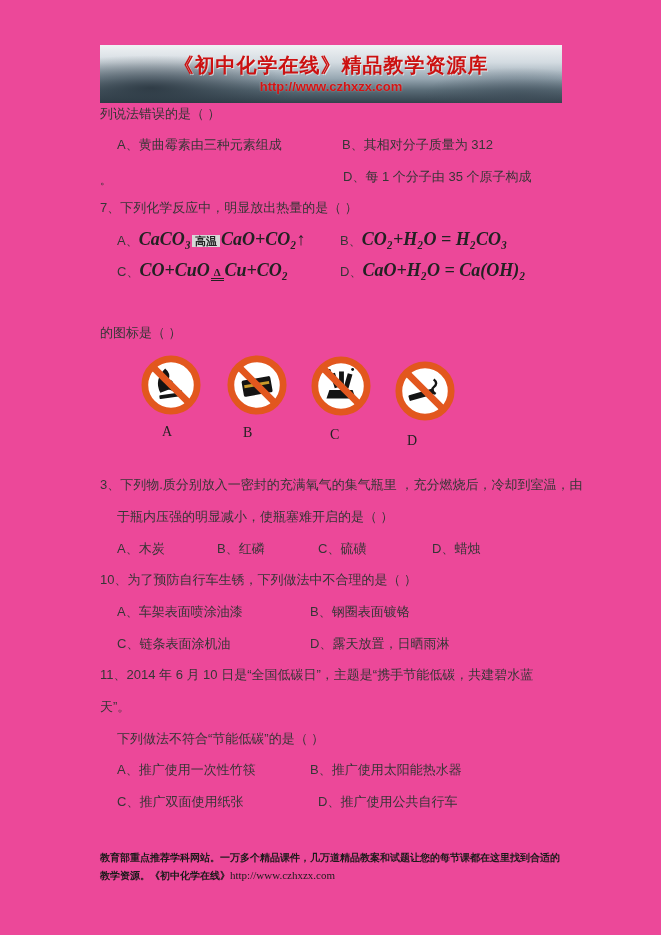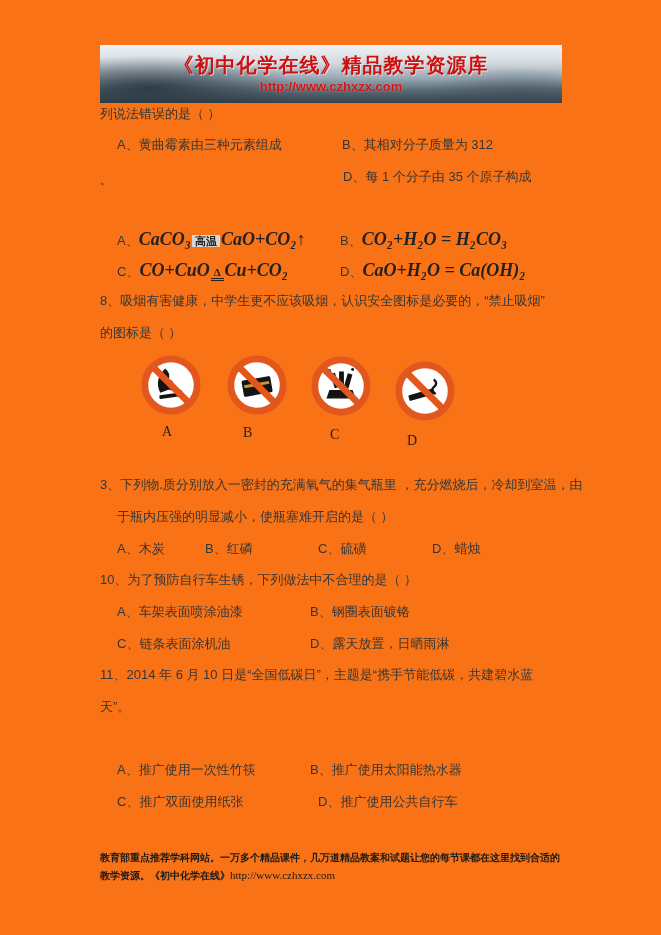--- a/index.html
+++ b/index.html
@@ -1,18 +1,18 @@
 <!DOCTYPE html>
 <html><head>
 <meta charset="utf-8">
 <style>
   * { margin:0; padding:0; box-sizing:border-box; }
   html,body { background:#ffffff; }
   .page {
-    position:relative; width:661px; height:935px; background:#f97316;
+    position:relative; width:661px; height:935px; background:#ec4899;
     font-family:"Liberation Sans","DejaVu Sans",sans-serif; color:#363636; overflow:hidden;
   }
   .t { position:absolute; font-size:13px; color:#363636; white-space:nowrap; line-height:16px; }
 
   
   .banner {
     position:absolute; left:100px; top:45px; width:462px; height:58px; overflow:hidden;
     background:linear-gradient(180deg,#f0f2f4 0%,#d3dbe1 30%,#97a7b2 58%,#5a6c77 78%,#33414c 100%);
   }
   .banner-deco-left {
@@ -64,26 +64,26 @@
     <div class="banner-title">《初中化学在线》精品教学资源库</div>
     <div class="banner-url">http://www.czhxzx.com</div>
   </div>
 
   <div class="t" style="left:100px;top:106px">列说法错误的是（      ）</div>
   <div class="t" style="left:117px;top:137px">A、黄曲霉素由三种元素组成</div>
   <div class="t" style="left:342px;top:137px">B、其相对分子质量为 312</div>
   <div class="t" style="left:100px;top:172px;font-size:11px">。</div>
   <div class="t" style="left:343px;top:169px">D、每 1 个分子由 35 个原子构成</div>
 
+  <div class="t" style="left:100px;top:200px">7、下列化学反应中，明显放出热量的是（      ）</div>
   <div class="t" style="left:117px;top:231px"><span>A、</span><span class="eq">CaCO₃</span><span class="eq cond-hot">高温</span><span class="eq">CaO+CO₂↑</span></div>
   <div class="t" style="left:340px;top:231px"><span>B、</span><span class="eq">CO₂+H₂O = H₂CO₃</span></div>
   <div class="t" style="left:117px;top:262px"><span>C、</span><span class="eq">CO+CuO</span><span class="eq cond-delta">Δ</span><span class="eq">Cu+CO₂</span></div>
   <div class="t" style="left:340px;top:262px"><span>D、</span><span class="eq">CaO+H₂O = Ca(OH)₂</span></div>
 
-  <div class="t" style="left:100px;top:293px">8、吸烟有害健康，中学生更不应该吸烟，认识安全图标是必要的，“禁止吸烟”</div>
   <div class="t" style="left:100px;top:325px">的图标是（    ）</div>
 
   <svg class="sign" style="left:140px;top:354px" viewBox="0 0 64 64">
     <circle cx="32" cy="32" r="27" fill="#ffffff"></circle>
     <g fill="#141414">
       <path d="M26 15 q7 6 3 12 q7 -1 5 8 l-13 5 q-7 -13 5 -25z"></path>
       <rect x="18" y="33" width="26" height="4" rx="1" transform="rotate(22 31 35)"></rect>
       <rect x="20" y="41" width="24" height="4" rx="1" transform="rotate(-8 32 43)"></rect>
     </g>
     <circle cx="32" cy="32" r="27" fill="none" stroke="#E2571E" stroke-width="7"></circle>
@@ -125,32 +125,33 @@
   </svg>
 
   <div class="sign-label" style="left:162px;top:424px">A</div>
   <div class="sign-label" style="left:243px;top:425px">B</div>
   <div class="sign-label" style="left:330px;top:427px">C</div>
   <div class="sign-label" style="left:407px;top:433px">D</div>
 
   <div class="t" style="left:100px;top:477px">3、下列物.质分别放入一密封的充满氧气的集气瓶里 ，充分燃烧后，冷却到室温，由</div>
   <div class="t" style="left:117px;top:509px">于瓶内压强的明显减小，使瓶塞难开启的是（      ）</div>
   <div class="t" style="left:117px;top:541px">A、木炭</div>
-  <div class="t" style="left:205px;top:541px">B、红磷</div>
+  <div class="t" style="left:217px;top:541px">B、红磷</div>
   <div class="t" style="left:318px;top:541px">C、硫磺</div>
   <div class="t" style="left:432px;top:541px">D、蜡烛</div>
 
   <div class="t" style="left:100px;top:572px">10、为了预防自行车生锈，下列做法中不合理的是（    ）</div>
   <div class="t" style="left:117px;top:604px">A、车架表面喷涂油漆</div>
   <div class="t" style="left:310px;top:604px">B、钢圈表面镀铬</div>
   <div class="t" style="left:117px;top:636px">C、链条表面涂机油</div>
   <div class="t" style="left:310px;top:636px">D、露天放置，日晒雨淋</div>
 
   <div class="t" style="left:100px;top:667px">11、2014 年 6 月 10 日是“全国低碳日”，主题是“携手节能低碳，共建碧水蓝</div>
   <div class="t" style="left:100px;top:699px">天”。</div>
+  <div class="t" style="left:117px;top:731px">下列做法不符合“节能低碳”的是（      ）</div>
   <div class="t" style="left:117px;top:762px">A、推广使用一次性竹筷</div>
   <div class="t" style="left:310px;top:762px">B、推广使用太阳能热水器</div>
   <div class="t" style="left:117px;top:794px">C、推广双面使用纸张</div>
   <div class="t" style="left:318px;top:794px">D、推广使用公共自行车</div>
 
   <div class="footer-line" style="left:100px;top:851px">教育部重点推荐学科网站。一万多个精品课件，几万道精品教案和试题让您的每节课都在这里找到合适的</div>
   <div class="footer-line" style="left:100px;top:869px"><span>教学资源。《初中化学在线》</span><span class="footer-url">http://www.czhxzx.com</span></div>
 
 </div>
 

